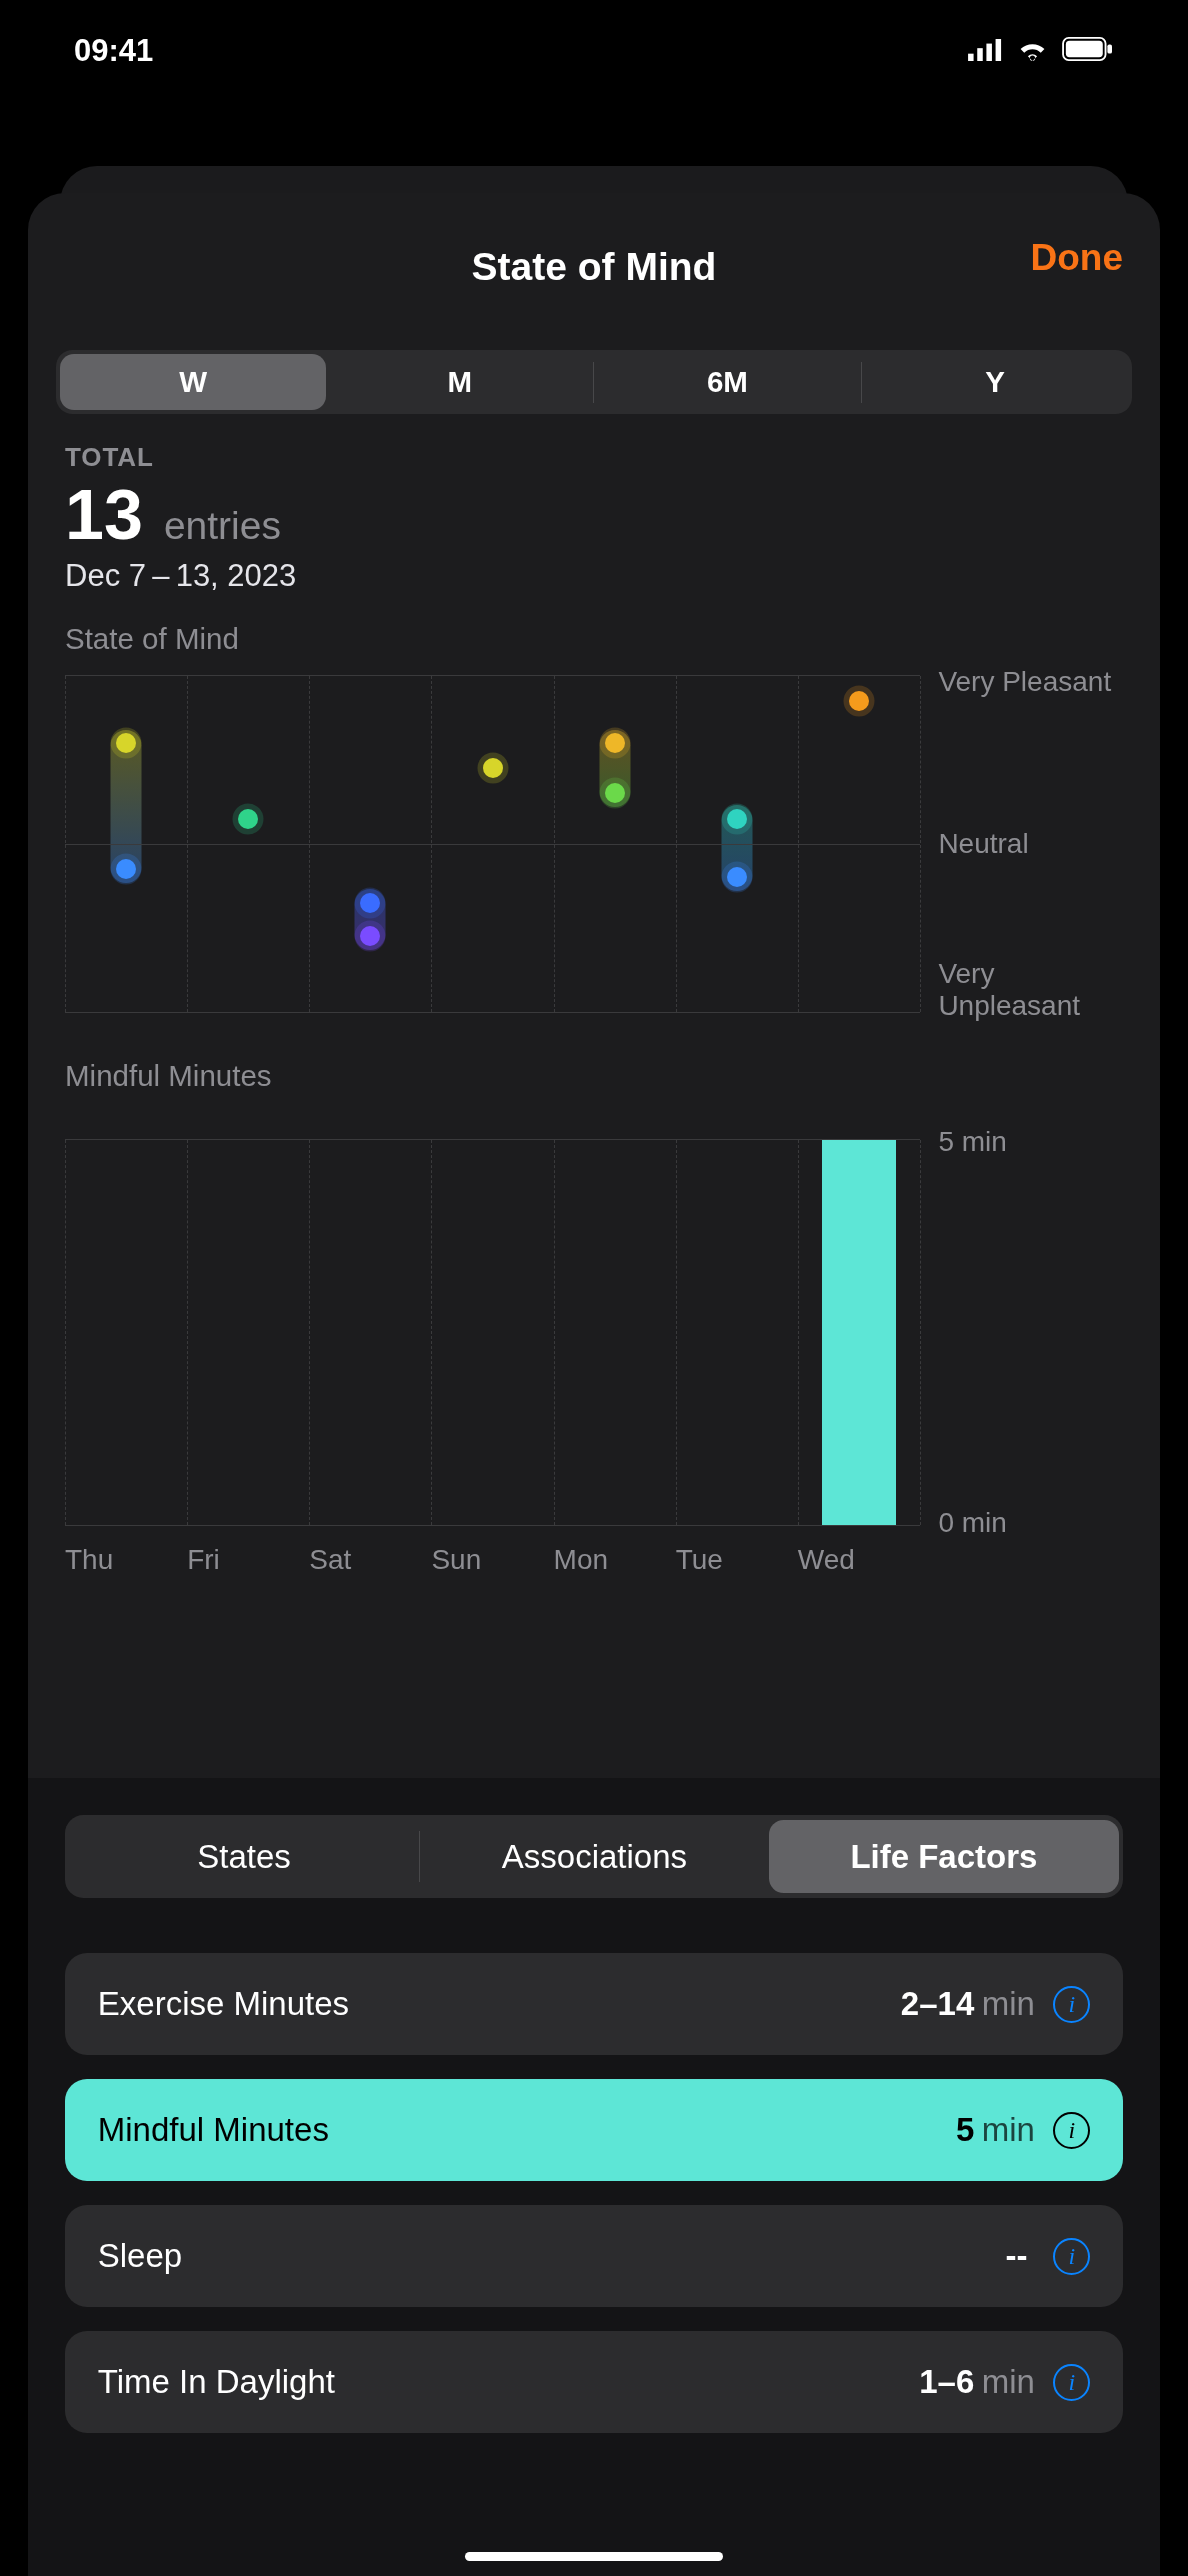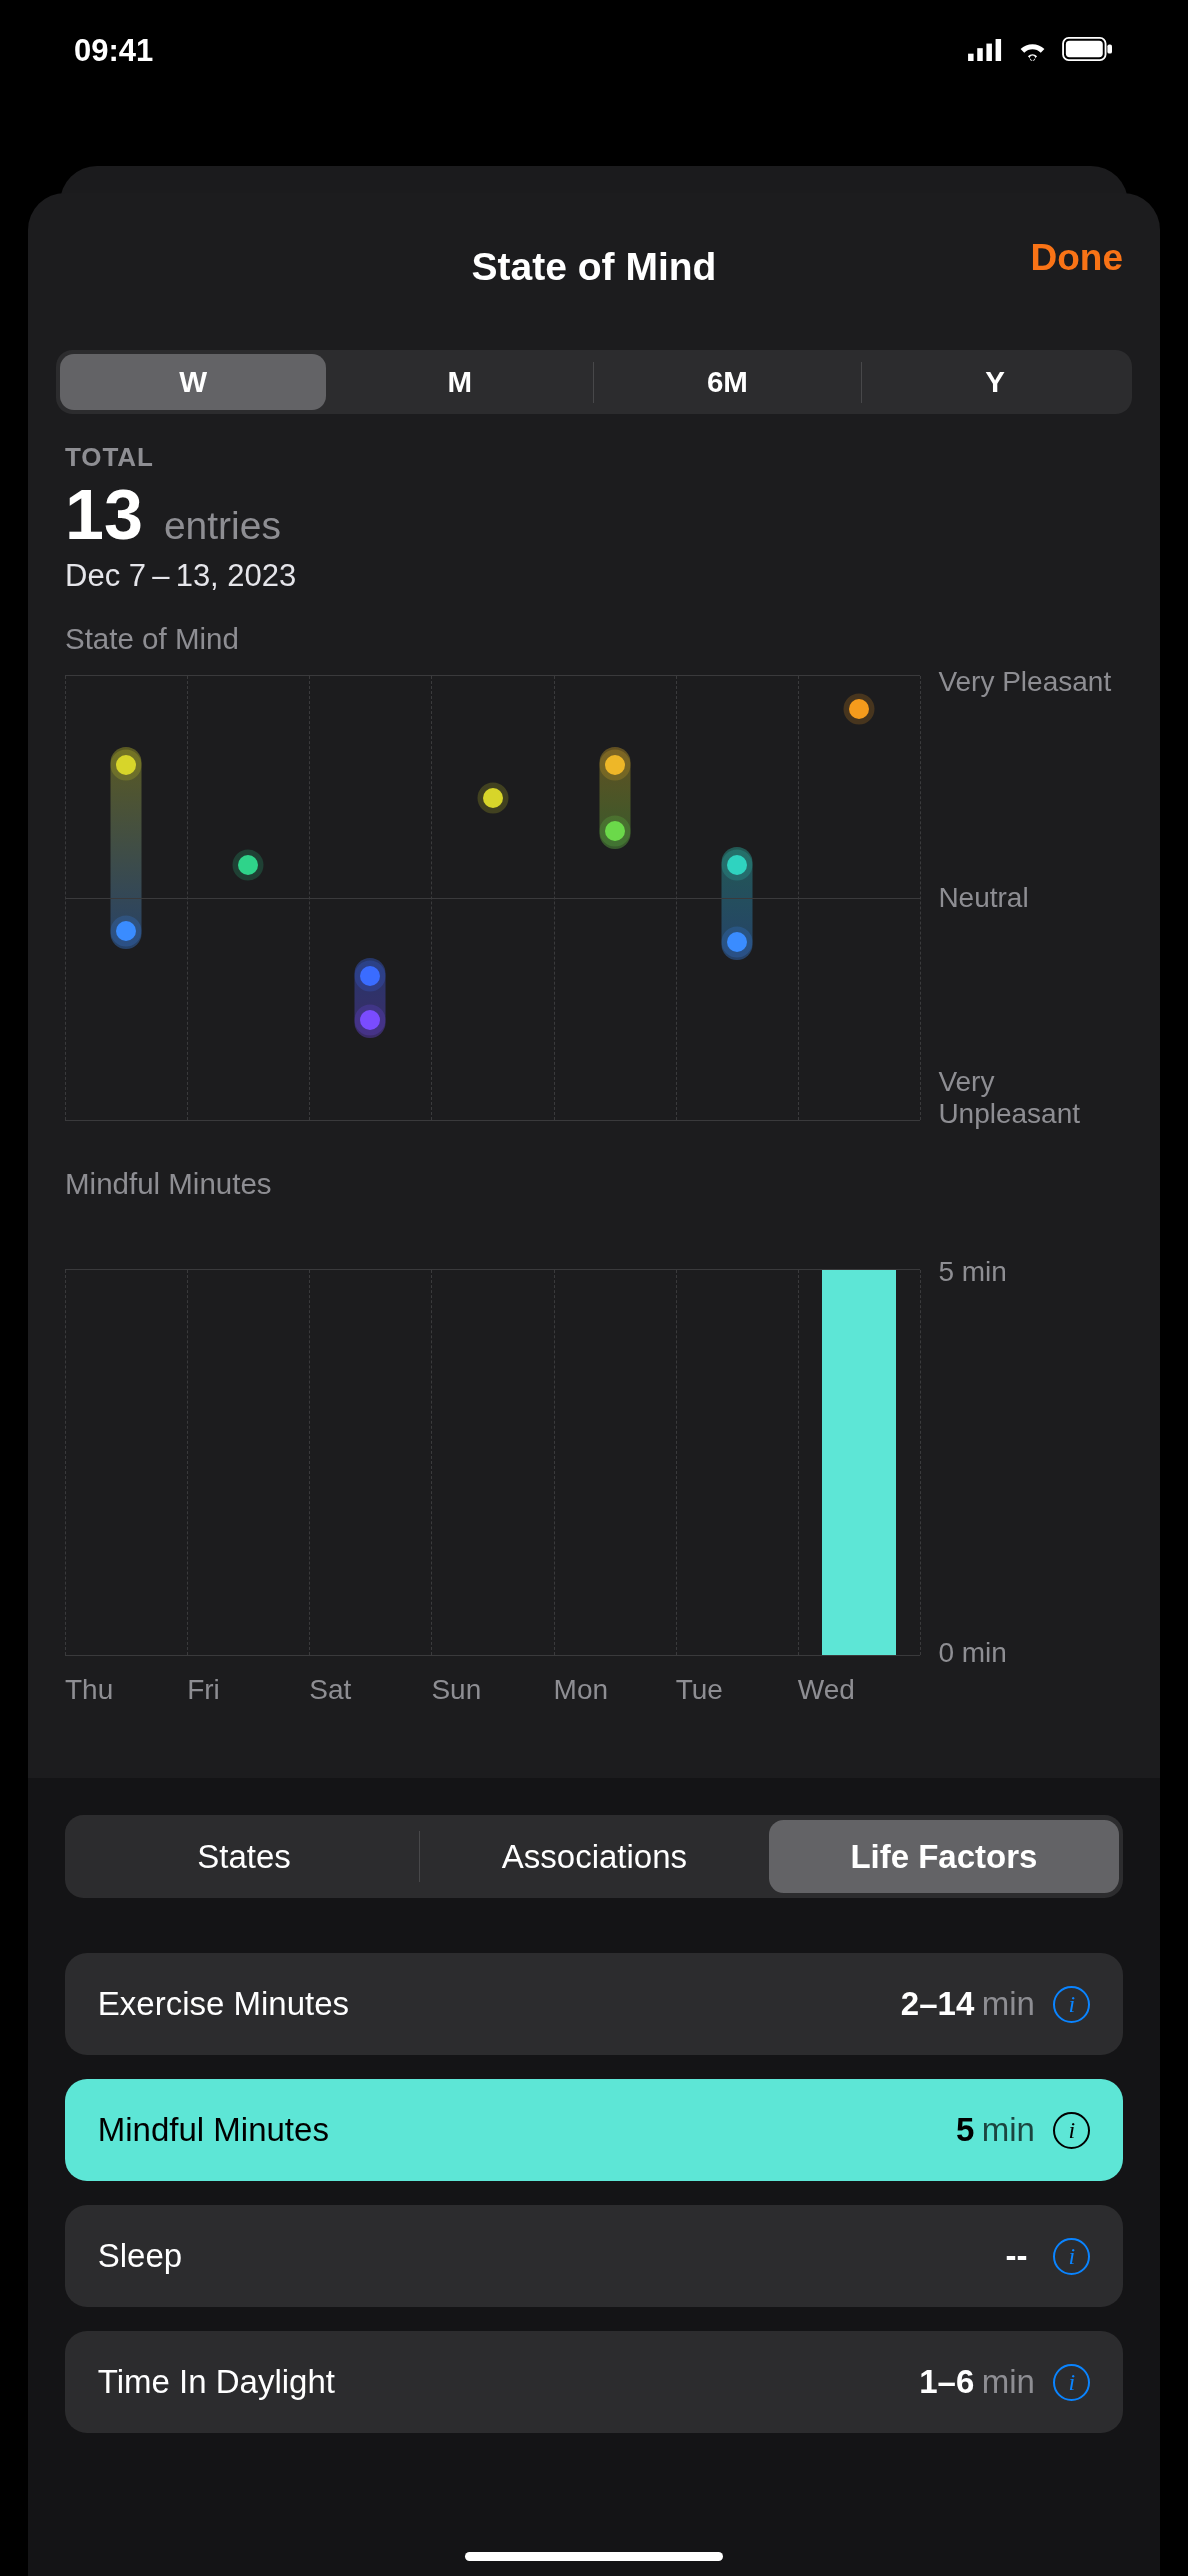--- a/index.html
+++ b/index.html
@@ -107,21 +107,21 @@
     margin-top: 3.7px;
   }
   .chart-section { margin: 28px 37px 0 37px; }
   .chart-title {
     font-size: 29.5px;
     color: #8e8e93;
     margin-bottom: 18.4px;
   }
   .som-chart {
     position: relative;
-    height: 446px;
+    height: 338px;
     display: flex;
   }
   .som-plot {
     flex: 1;
     position: relative;
     border-top: 0.9px solid #3a3a3c;
     border-bottom: 0.9px solid #3a3a3c;
   }
   .som-plot::after {
     content:"";
@@ -150,21 +150,21 @@
     border-radius:15.7px;
     transform:translate(-50%,0);
   }
   .dot {
     position:absolute;
     width:20px; height:20px;
     border-radius:50%;
     transform:translate(-50%,-50%);
   }
   .mm-chart {
-    margin-top: 68px;
+    margin-top: 46px;
     position: relative;
     height: 387px;
     display:flex;
   }
   .mm-plot {
     flex:1;
     position:relative;
     border-top: 0.9px solid #3a3a3c;
     border-bottom: 0.9px solid #3a3a3c;
   }

